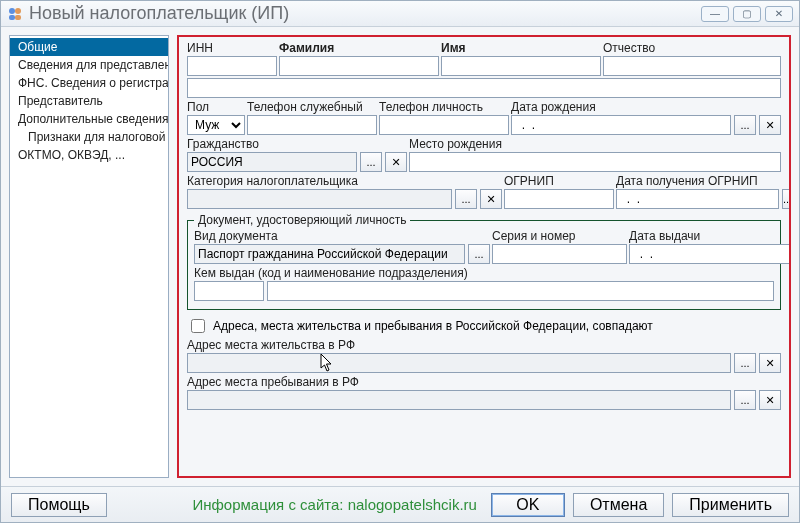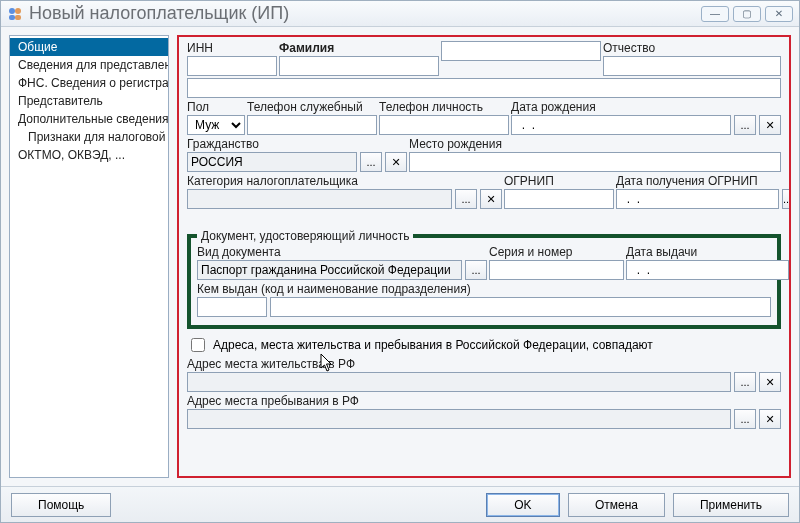--- a/index.html
+++ b/index.html
@@ -91,44 +91,44 @@
   .btn-s {
     width: 22px; height: 20px;
     border: 1px solid #8ea0b5;
     background: linear-gradient(#fdfdfe,#e9edf2);
     display: inline-flex; align-items: center; justify-content: center;
     font-size: 11px; cursor: pointer;
     padding: 0;
   }
   .inline-group { display: flex; gap: 3px; }
   fieldset.doc {
-    border: 4px solid #14532d;
-    margin: 20px 0 2px 0;
+    border: 1px solid #14532d;
+    margin: 4px 0 2px 0;
     padding: 2px 6px 6px 6px;
   }
   fieldset.doc legend { font-size: 12px; color: #222; padding: 0 4px; }
   .chk { margin: 6px 0 2px 0; display: flex; align-items: center; gap: 5px; }
   .chk input { width: 14px; height: 14px; }
   .footer {
     height: 36px;
     border-top: 1px solid #c7d0da;
     background: linear-gradient(#f3f6f9,#e9edf2);
     display: flex;
     align-items: center;
     padding: 0 10px;
     gap: 8px;
   }
   .btn {
     height: 24px;
     min-width: 74px;
     border: 1px solid #8ea0b5;
     background: linear-gradient(#fdfdfe,#e9edf2);
     font-family: inherit;
-    font-size: 12px;
-    padding: 0 26px;
+    font-size: 16px;
+    padding: 0 16px;
     cursor: pointer;
   }
   .btn.default { border: 1px solid #5a7fb2; box-shadow: 0 0 0 1px #8bb5e8 inset; }
   .spacer { flex: 1; }
   .watermark { color: #2e8f3a; font-size: 15px; margin-right: 6px; white-space: nowrap; }
   .cursor {
     position: absolute;
     left: 320px; top: 353px;
     width: 14px; height: 20px;
     pointer-events: none;
@@ -172,20 +172,21 @@
       <div class="row">
         <div class="col" style="width:90px">
           <span class="lbl">ИНН</span>
           <input class="inp" value="" style="">
         </div>
         <div class="col" style="width:160px">
           <span class="lbl" style="font-weight:bold">Фамилия</span>
           <input class="inp" value="" style="">
         </div>
         <div class="col" style="width:160px">
+          <span class="lbl" style="font-weight:bold">Имя</span>
           <input class="inp" value="" style="">
         </div>
         <div class="col" style="flex:1">
           <span class="lbl">Отчество</span>
           <input class="inp" value="" style="">
         </div>
       </div>
 
       <div class="row">
         <div class="col" style="flex:1">
@@ -315,20 +316,21 @@
           </div>
         </div>
       </div>
 
     </div>
   </div>
 
   <div class="footer">
     <button class="btn">Помощь</button>
     <div class="spacer"></div>
+    <span class="watermark">Информация с сайта: nalogopatelshcik.ru</span>
     <button class="btn default">OK</button>
     <button class="btn">Отмена</button>
     <button class="btn">Применить</button>
   </div>
 </div>
 
 <svg class="cursor" viewBox="0 0 14 20">
   <path d="M1 1 L1 15 L4.5 12 L7 18 L9 17 L6.5 11 L11 11 Z" fill="#fff" stroke="#000" stroke-width="1"></path>
 </svg>
 

